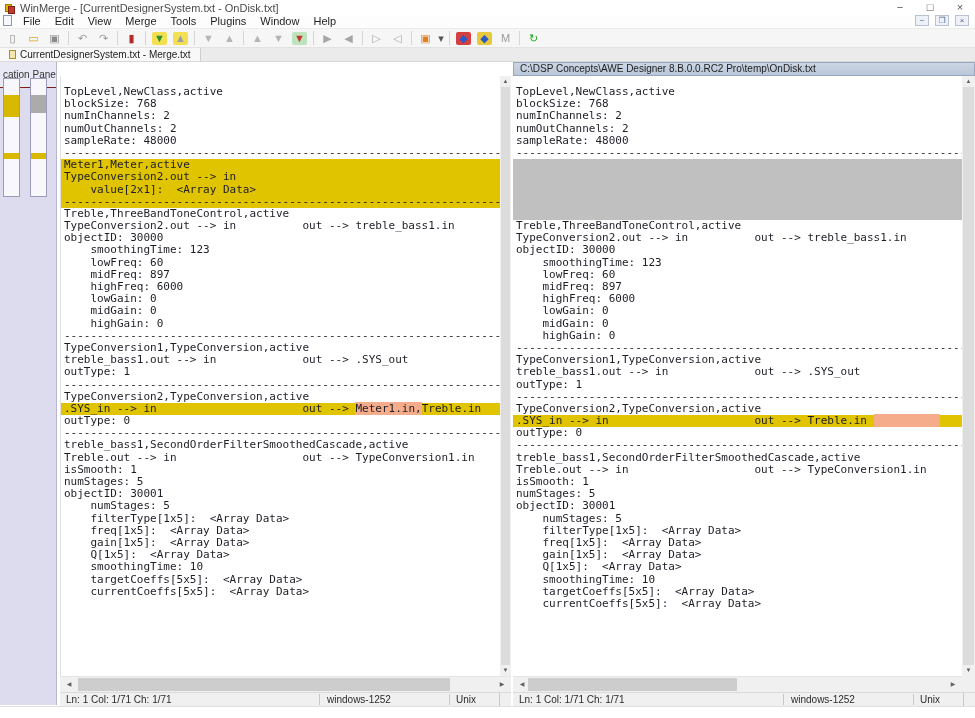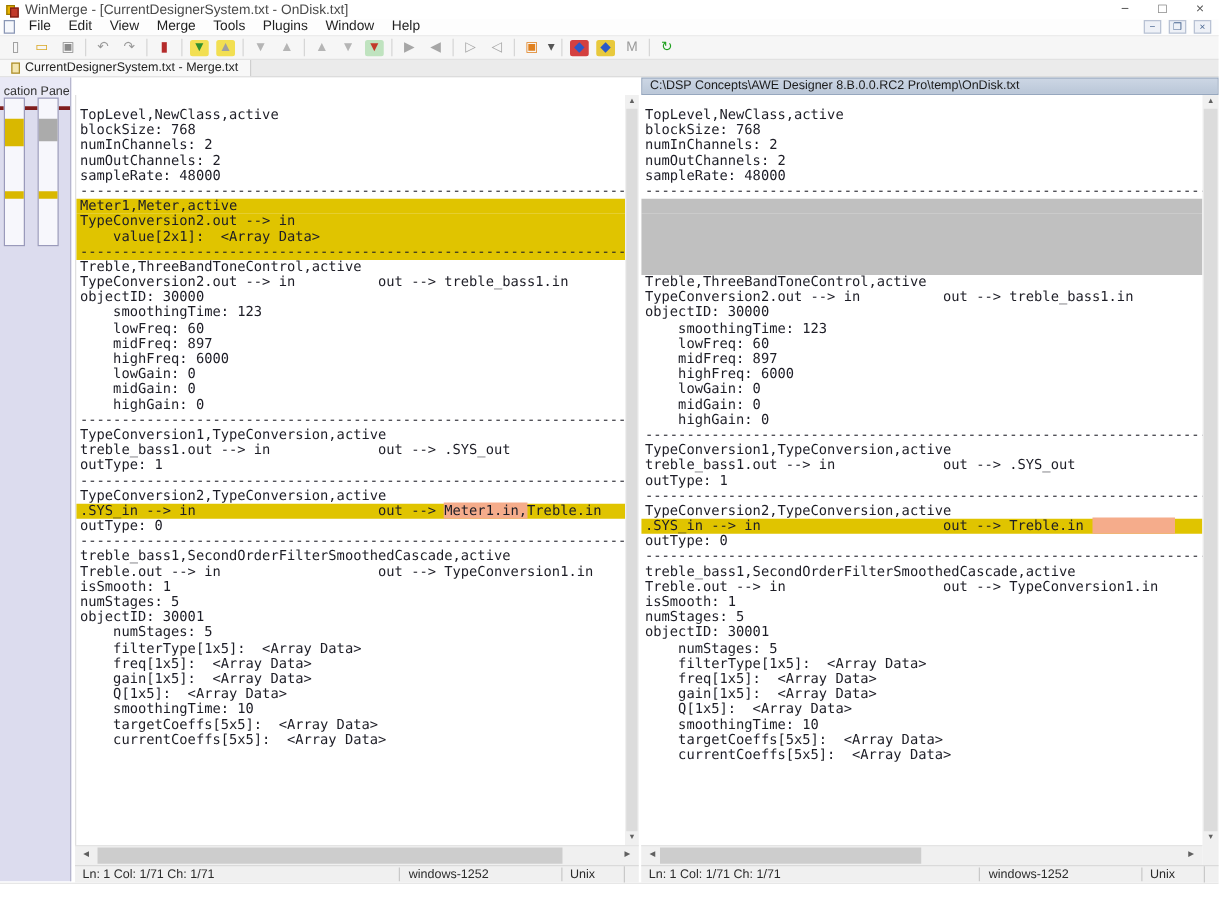--- a/index.html
+++ b/index.html
@@ -9,21 +9,21 @@
   
   .titlebar { height:15px; display:flex; align-items:center; background:#fff;
     padding-left:5px; font-size:11px; color:#4a4a4a; }
   .app-icon { width:10px; height:10px; position:relative; margin-right:5px; flex:none; }
   .app-icon .p1 { position:absolute; left:0; top:1px; width:7px; height:8px; background:#e8b400; border:1px solid #9a7700; }
   .app-icon .p2 { position:absolute; left:3px; top:3px; width:7px; height:8px; background:#c23a2a; border:1px solid #7c1f14; }
   .win-controls { margin-left:auto; display:flex; height:15px; }
   .win-btn { width:30px; text-align:center; font-size:11px; color:#555; line-height:15px; }
 
   
-  .menubar { height:13px; display:flex; align-items:center; background:#fdfdfd; font-size:11px; color:#1f1f1f; }
+  .menubar { height:13px; display:flex; align-items:flex-start; background:#fdfdfd; font-size:11px; color:#1f1f1f; }
   .mdi-icon { width:9px; height:11px; border:1px solid #8a97b5; background:#f6f8fc; margin:0 4px 0 3px; flex:none; }
   .menu-item { padding:0 7px; line-height:13px; }
   .child-controls { margin-left:auto; display:flex; gap:6px; padding-right:6px; }
   .child-btn { width:14px; height:11px; border:1px solid #b9c2d4; background:#eef1f7;
     color:#4a6792; font-size:8px; line-height:9px; text-align:center; }
 
   
   .toolbar { height:20px; background:#f6f6f6; border-top:1px solid #ececec; border-bottom:1px solid #e2e2e2;
     display:flex; align-items:center; padding-left:2px; }
   .tbtn { width:21px; height:18px; display:flex; align-items:center; justify-content:center;
@@ -38,21 +38,21 @@
   .tab { display:flex; align-items:center; gap:4px; padding:0 9px; background:#f8f8f8;
     border-right:1px solid #cfcfcf; font-size:10px; color:#222; }
   .tab-icon { width:7px; height:9px; background:#f3e6b0; border:1px solid #ab8d2c; flex:none; }
 
   
   .main { position:relative; width:975px; height:644px; background:#fff; }
 
   
   .location-pane { position:absolute; left:0; top:0; width:57px; height:643px;
     background:#dcdcee; border-right:1px solid #b6b6ce; }
-  .lp-header { height:26px; background:#e9e9f6; border-bottom:3px solid #7f1d1d;
+  .lp-header { height:26px; background:#e9e9f6; border-bottom:1px solid #7f1d1d;
     display:flex; align-items:center; font-size:10px; color:#333; padding:0 3px; white-space:nowrap; overflow:hidden; }
   .lp-close { margin-left:auto; font-size:9px; color:#444; line-height:10px; }
   .lp-bar { position:absolute; top:16px; width:17px; height:119px; background:#f7f7fc; border:1px solid #9a9abb; }
   .lp-bar.b1 { left:3px; } .lp-bar.b2 { left:30px; }
   .lp-band { position:absolute; left:0; width:100%; }
 
   
   .pane-header { position:absolute; top:0; height:14px; background:linear-gradient(#ccd6e4,#bac7d8);
     border:1px solid #96a7be; font-size:10px; line-height:12px; color:#1c1c1c;
     padding-left:6px; white-space:nowrap; overflow:hidden; }

